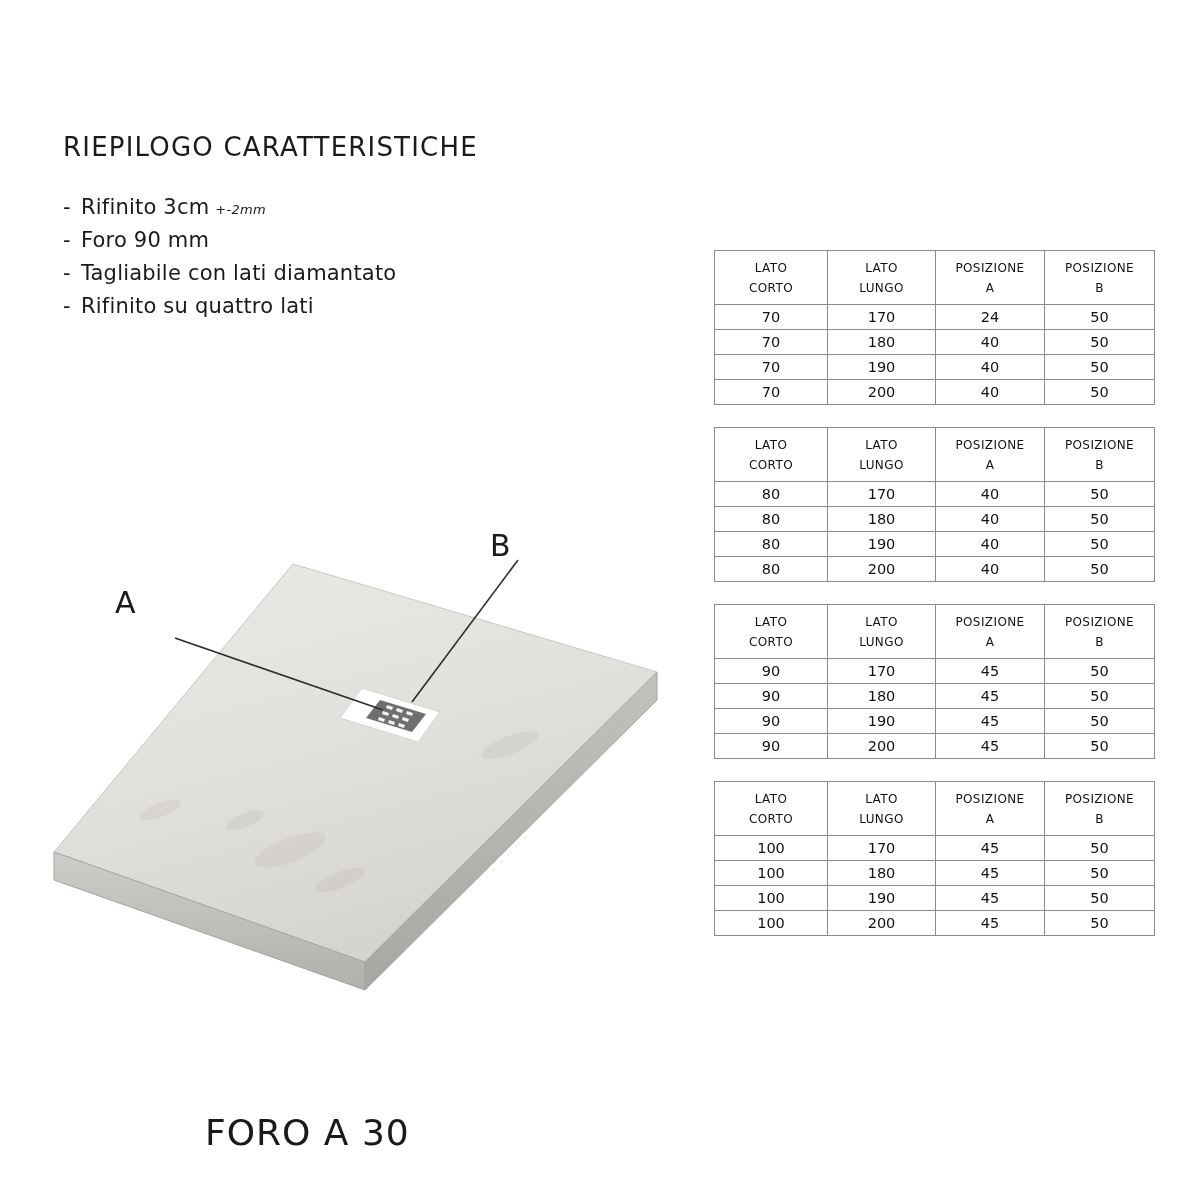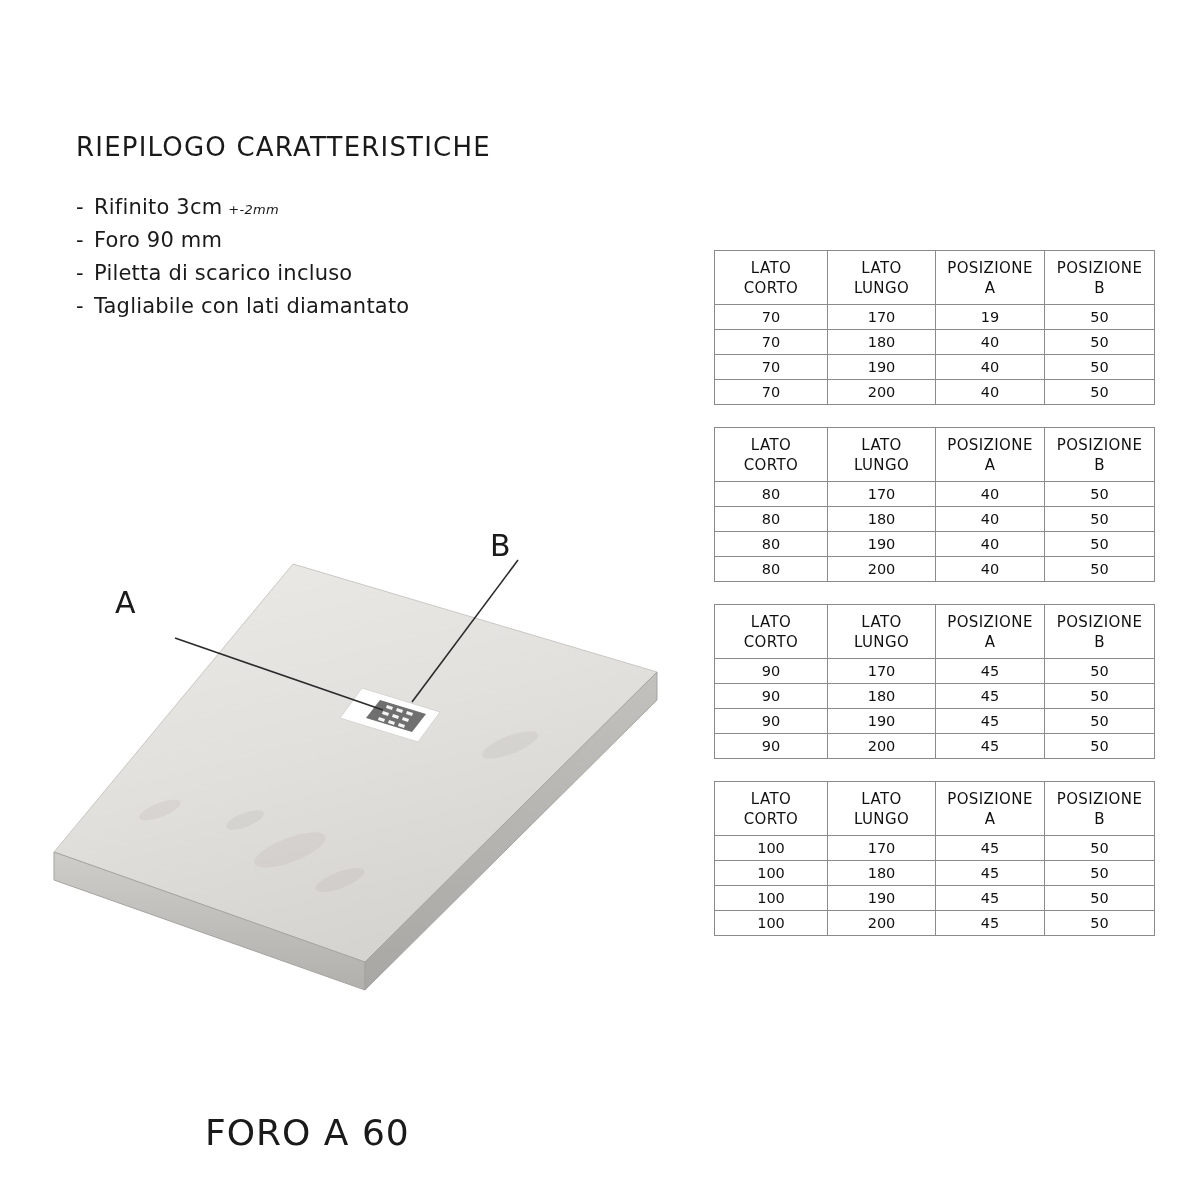--- a/index.html
+++ b/index.html
@@ -12,21 +12,21 @@
     height: 1200px;
     position: relative;
     font-family: "DejaVu Sans", sans-serif;
     color: #000000;
     overflow: hidden;
   }
 
   
   #left-panel {
     position: absolute;
-    left: 76px;
+    left: 63px;
     top: 132px;
     width: 600px;
   }
   #summary-title {
     font-size: 26px;
     letter-spacing: 1.2px;
     color: #1a1a1a;
     font-weight: 400;
     margin: 0 0 30px 0;
     white-space: nowrap;
@@ -100,21 +100,21 @@
   table.dim-table:last-child { margin-bottom: 0; }
   table.dim-table td, table.dim-table th {
     border: 1px solid #8a8a8a;
     text-align: center;
     font-weight: normal;
     padding: 0;
     color: #111;
   }
   .hdr-cell {
     height: 53px;
-    font-size: 15px;
+    font-size: 12px;
     font-weight: bold;
     letter-spacing: 0.4px;
     line-height: 20px;
     vertical-align: middle;
   }
   .hdr-cell .l1 { display: block; }
   .hdr-cell .l2 { display: block; }
   .data-cell {
     height: 24px;
     font-size: 14.5px;
@@ -131,24 +131,24 @@
 <div id="left-panel">
   <h1 id="summary-title">RIEPILOGO CARATTERISTICHE</h1>
   <ul class="feature-list">
     <li class="feature-item">
       <span class="dash">-</span><span>Rifinito 3cm</span><span class="feature-note">+-2mm</span>
     </li>
     <li class="feature-item">
       <span class="dash">-</span><span>Foro 90 mm</span><span class="feature-note"></span>
     </li>
     <li class="feature-item">
-      <span class="dash">-</span><span>Piletta di scarico incluso</span><span class="feature-note"></span>
+      <span class="dash">-</span><span>Tagliabile con lati diamantato</span><span class="feature-note"></span>
     </li>
     <li class="feature-item">
-      <span class="dash">-</span><span>Tagliabile con lati diamantato</span><span class="feature-note"></span>
+      <span class="dash">-</span><span>Rifinito su quattro lati</span><span class="feature-note"></span>
     </li>
   </ul>
 </div>
 
 <div id="illustration">
   <svg width="660" height="500" viewBox="0 0 660 500">
     <defs>
       <linearGradient id="trayTopGrad" x1="0" y1="0" x2="0.4" y2="1">
         <stop offset="0%" stop-color="#eceae7"></stop>
         <stop offset="55%" stop-color="#e2e0dd"></stop>
@@ -194,21 +194,21 @@
     </g>
 
     <line x1="135" y1="118" x2="343" y2="190" stroke="#2b2b2b" stroke-width="1.6"></line>
     <line x1="478" y1="40" x2="372" y2="182" stroke="#2b2b2b" stroke-width="1.6"></line>
   </svg>
 </div>
 
 <div class="callout-label" id="label-a">A</div>
 <div class="callout-label" id="label-b">B</div>
 
-<div id="caption">FORO A 60</div>
+<div id="caption">FORO A 30</div>
 
 <div id="tables">
 
   <table class="dim-table">
     <colgroup>
         <col class="c1">
         <col class="c2">
         <col class="c3">
         <col class="c4">
       </colgroup>
@@ -229,21 +229,21 @@
         <th class="hdr-cell">
           <span class="l1">POSIZIONE</span>
           <span class="l2">B</span>
         </th>
       </tr>
     </thead>
     <tbody>
       <tr>
         <td class="data-cell">70</td>
         <td class="data-cell">170</td>
-        <td class="data-cell">19</td>
+        <td class="data-cell">24</td>
         <td class="data-cell">50</td>
       </tr>
       <tr>
         <td class="data-cell">70</td>
         <td class="data-cell">180</td>
         <td class="data-cell">40</td>
         <td class="data-cell">50</td>
       </tr>
       <tr>
         <td class="data-cell">70</td>

